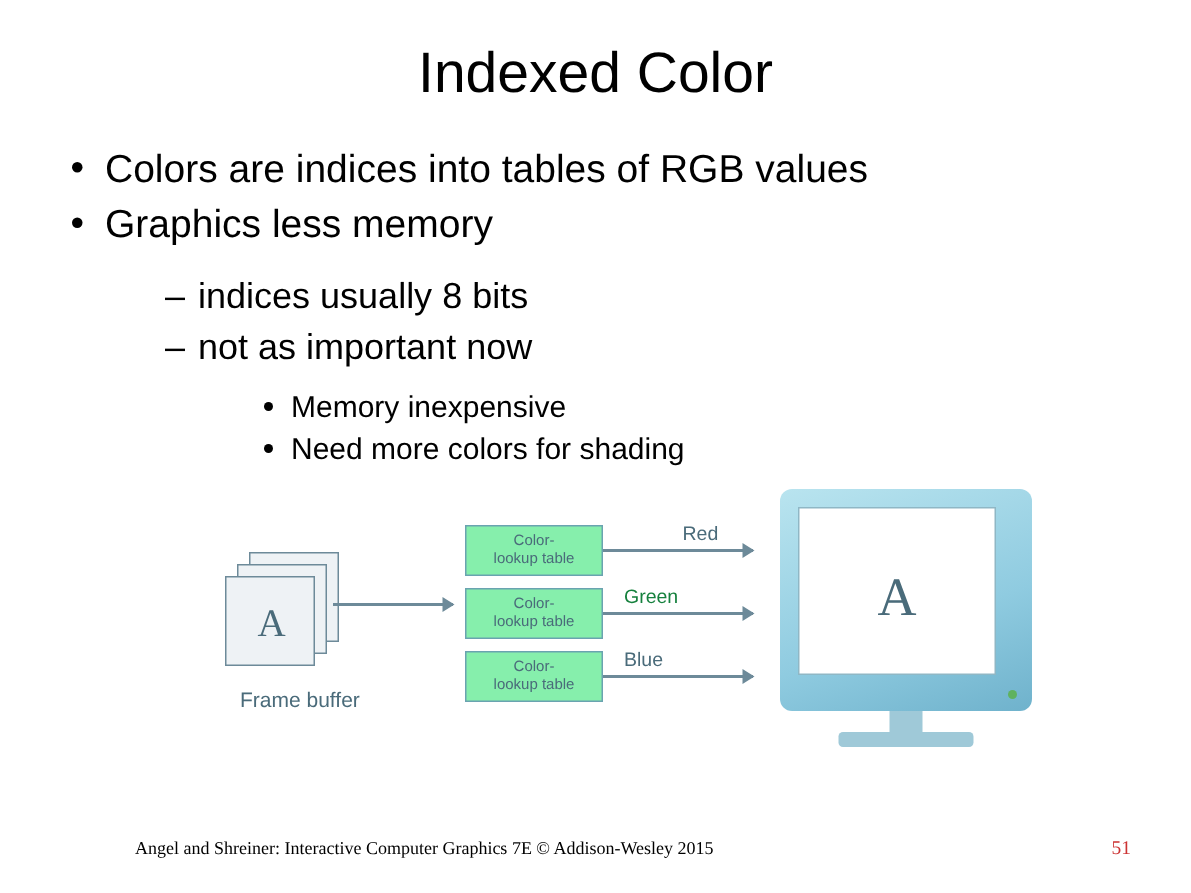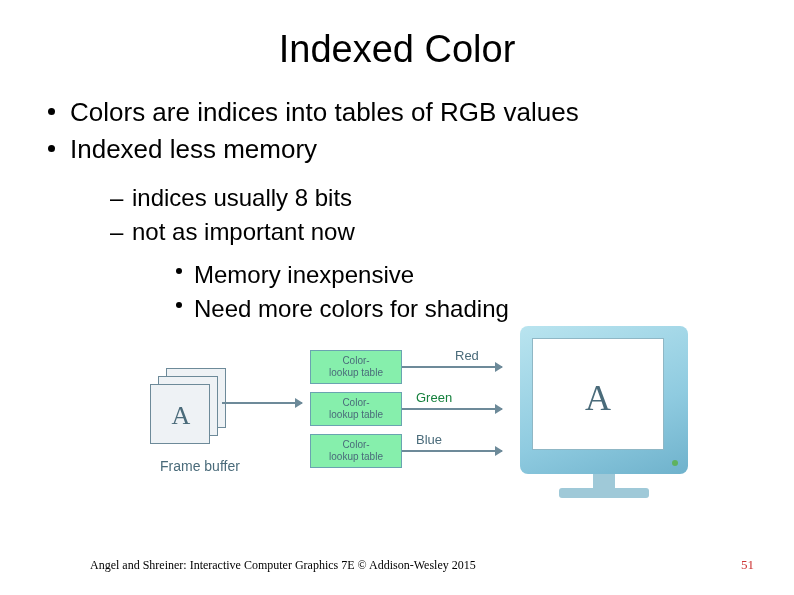--- a/index.html
+++ b/index.html
@@ -65,21 +65,21 @@
     left: 0;
     top: 0;
   }
   ul.l3 {
     list-style: none;
     padding-left: 44px;
     margin-top: 10px;
   }
   ul.l3 > li {
     position: relative;
-    font-size: 24px;
+    font-size: 20px;
     line-height: 1.4;
     padding-left: 18px;
   }
   ul.l3 > li::before {
     content: "";
     position: absolute;
     left: 0;
     top: 10px;
     width: 6px;
     height: 6px;
@@ -262,21 +262,21 @@
 </style>
 </head>
 <body>
 
 <div class="slide">
   <h1 class="title">Indexed Color</h1>
 
   <ul class="l1">
     <li><span>Colors are indices into tables of RGB values</span></li>
     <li>
-      <span>Indexed less memory</span>
+      <span>Graphics less memory</span>
       <ul class="l2">
         <li><span>indices usually 8 bits</span></li>
         <li>
           <span>not as important now</span>
           <ul class="l3">
             <li><span>Memory inexpensive</span></li>
             <li><span>Need more colors for shading</span></li>
           </ul>
         </li>
       </ul>

